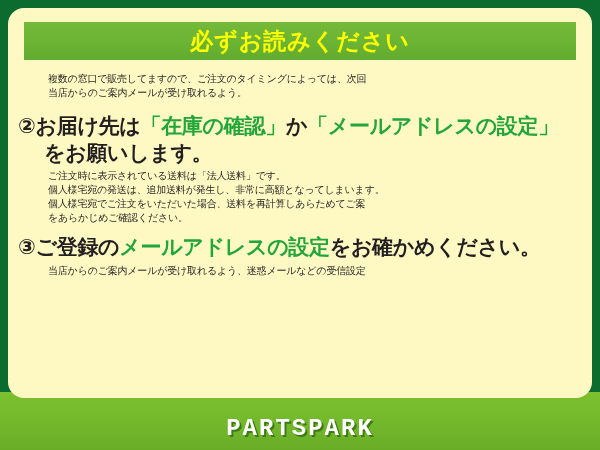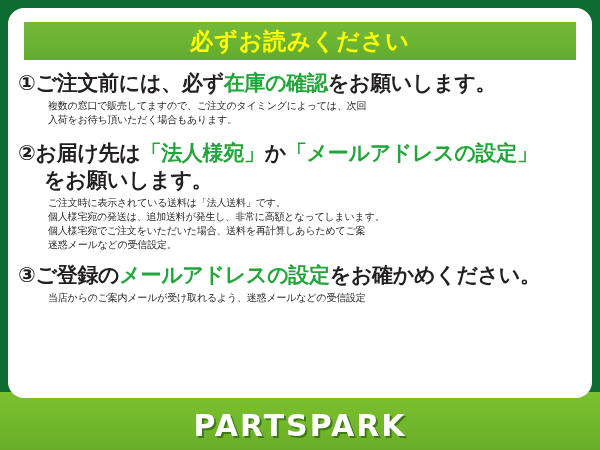--- a/index.html
+++ b/index.html
@@ -33,21 +33,21 @@
   }
 
   
   #notice-card {
     position: absolute;
     left: 8px;
     top: 8px;
     width: 584px;
     height: 390px;
     box-sizing: border-box;
-    background: #ffffff;
+    background: #fef9c3;
     border-radius: 16px;
     overflow: hidden;
   }
 
   #banner {
     position: absolute;
     left: 16px;
     top: 14px;
     width: 552px;
     height: 38px;
@@ -105,58 +105,58 @@
   #item-2 { margin-top: 13px; }
   #item-3 { margin-top: 10px; }
 
   #brand {
     position: absolute;
     left: 0;
     right: 0;
     bottom: 9px;
     text-align: center;
     color: #ffffff;
-    font-size: 30px;
+    font-size: 24px;
     font-weight: bold;
     letter-spacing: 2px;
     line-height: 1;
     text-shadow: 2px 2px 0 #3f7a14;
+    font-family: Liberation Mono, monospace;
   }
 </style>
 </head>
 <body>
 
 <div id="notice-frame">
 
   <div id="footer-band"></div>
 
   <div id="notice-card">
 
     <div id="banner">
       <span id="banner-title">必ずお読みください</span>
     </div>
 
     <div id="items">
 
       <div class="item" id="item-1">
-        <div class="item-heading"><span>①</span><span>ご注文前には、必ず</span><span class="accent">在庫の確認</span><span>をお願いします。</span></div>
         <div class="item-body">
           <div>複数の窓口で販売してますので、ご注文のタイミングによっては、次回</div>
-          <div>入荷をお待ち頂いただく場合もあります。</div>
+          <div>当店からのご案内メールが受け取れるよう。</div>
         </div>
       </div>
 
       <div class="item" id="item-2">
-        <div class="item-heading"><span>②</span><span>お届け先は</span><span class="accent">「法人様宛」</span><span>か</span><span class="accent">「メールアドレスの設定」</span></div>
+        <div class="item-heading"><span>②</span><span>お届け先は</span><span class="accent">「在庫の確認」</span><span>か</span><span class="accent">「メールアドレスの設定」</span></div>
         <div class="item-heading heading-cont">をお願いします。</div>
         <div class="item-body">
           <div>ご注文時に表示されている送料は「法人送料」です。</div>
           <div>個人様宅宛の発送は、追加送料が発生し、非常に高額となってしまいます。</div>
           <div>個人様宅宛でご注文をいただいた場合、送料を再計算しあらためてご案</div>
-          <div>迷惑メールなどの受信設定。</div>
+          <div>をあらかじめご確認ください。</div>
         </div>
       </div>
 
       <div class="item" id="item-3">
         <div class="item-heading"><span>③</span><span>ご登録の</span><span class="accent">メールアドレスの設定</span><span>をお確かめください。</span></div>
         <div class="item-body">
           <div>当店からのご案内メールが受け取れるよう、迷惑メールなどの受信設定</div>
         </div>
       </div>
 

